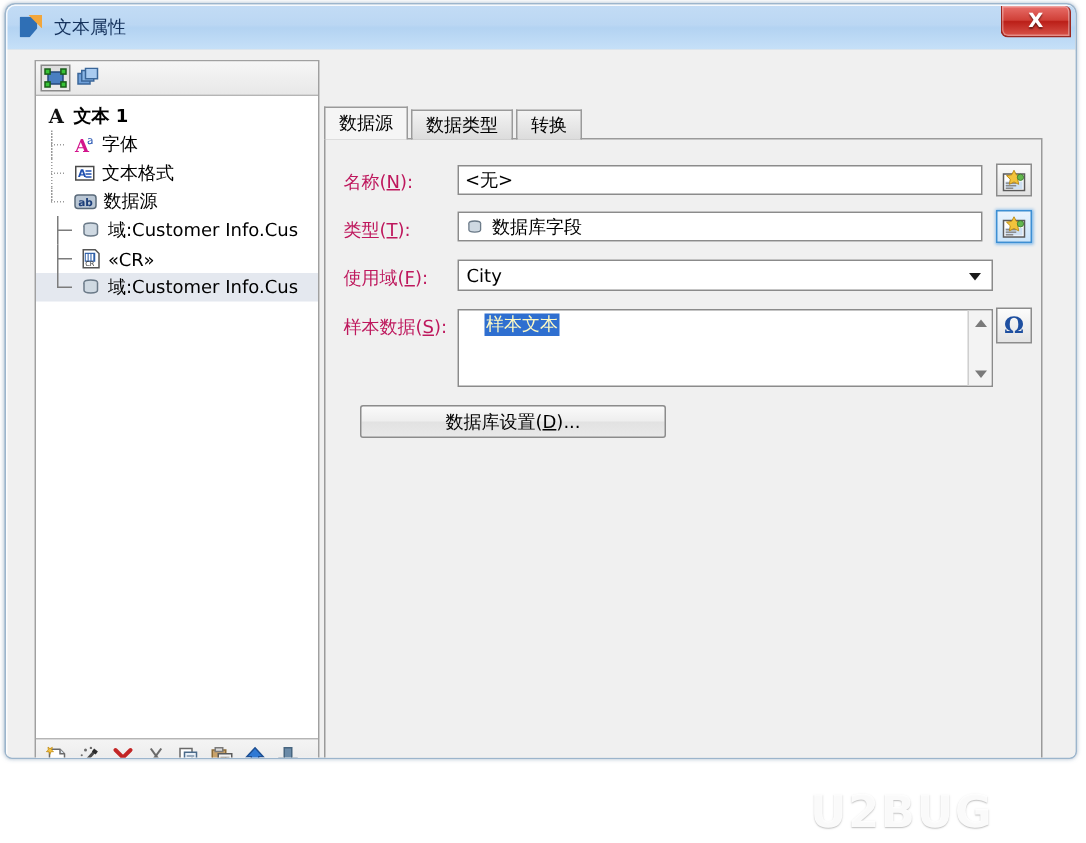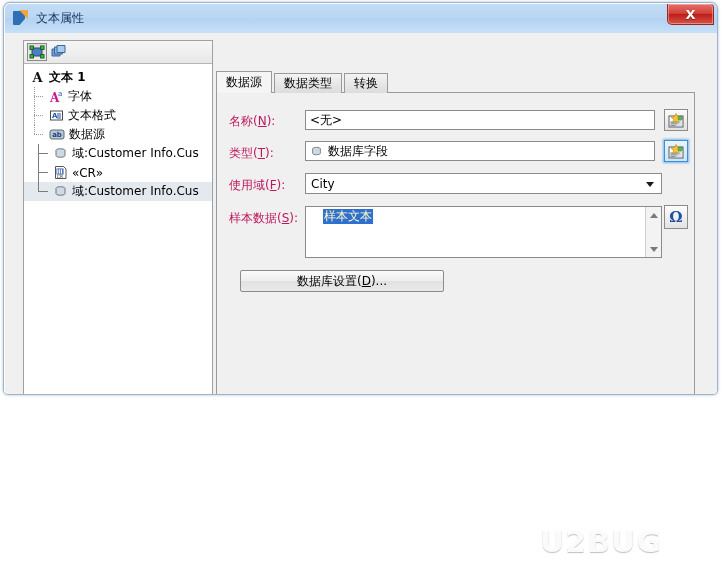--- a/index.html
+++ b/index.html
@@ -17,21 +17,21 @@
     overflow: hidden;
     position: relative;
   }
 
   
   .window {
     position: absolute;
     left: 3px;
     top: 2px;
     width: 715px;
-    height: 393px;
+    height: 504px;
     border: 1px solid #9cb5cc;
     border-radius: 7px 7px 5px 5px;
     background: #f0f0f0;
     box-shadow: 0 0 3px rgba(100,130,160,.55);
     box-sizing: border-box;
     overflow: hidden;
   }
   .win-outline {
     position: absolute;
     left: 0; top: 0;

